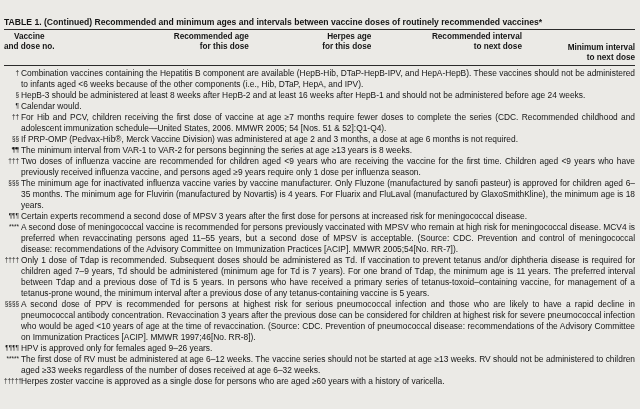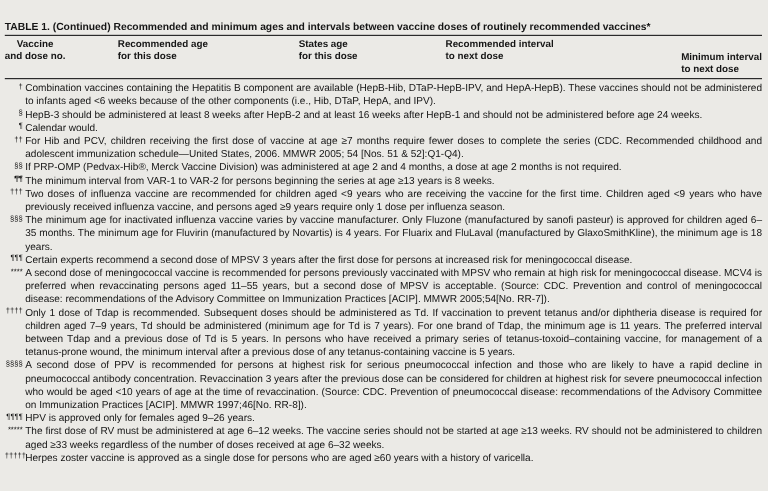--- a/index.html
+++ b/index.html
@@ -16,21 +16,21 @@
   }
   .header{
     margin-top:2px;
     border-top:1px solid #2b2b2b;
     border-bottom:1px solid #2b2b2b;
     display:grid;
     grid-template-columns:1fr 1.6fr 1.3fr 1.6fr 1.2fr;
     padding:2px 0 3px 0;
     align-items:start;
   }
-  .col{font-size:8.2px;font-weight:bold;line-height:9.6px;text-align:left;}
+  .col{font-size:8.2px;font-weight:bold;line-height:9.6px;text-align:right;}
   .col.first{text-align:center;justify-self:start;}
   .col.last{justify-self:end;margin-top:11px;}
   .footnotes{margin-top:2px;}
   .footnote{
     position:relative;
     padding-left:17px;
     font-size:8.4px;
     line-height:11px;
     text-align:justify;
   }
@@ -50,21 +50,21 @@
   <div class="header">
     <div class="col first">
       <div>Vaccine</div>
       <div>and dose no.</div>
     </div>
     <div class="col">
       <div>Recommended age</div>
       <div>for this dose</div>
     </div>
     <div class="col">
-      <div>States age</div>
+      <div>Herpes age</div>
       <div>for this dose</div>
     </div>
     <div class="col">
       <div>Recommended interval</div>
       <div>to next dose</div>
     </div>
     <div class="col last">
       <div>Minimum interval</div>
       <div>to next dose</div>
     </div>
@@ -77,21 +77,21 @@
     <div class="footnote">
       <span class="fn-symbol">§</span><span>HepB-3 should be administered at least 8 weeks after HepB-2 and at least 16 weeks after HepB-1 and should not be administered before age 24 weeks.</span>
     </div>
     <div class="footnote">
       <span class="fn-symbol">¶</span><span>Calendar would.</span>
     </div>
     <div class="footnote">
       <span class="fn-symbol">††</span><span>For Hib and PCV, children receiving the first dose of vaccine at age ≥7 months require fewer doses to complete the series (CDC. Recommended childhood and adolescent immunization schedule—United States, 2006. MMWR 2005; 54 [Nos. 51 &amp; 52]:Q1-Q4).</span>
     </div>
     <div class="footnote">
-      <span class="fn-symbol">§§</span><span>If PRP-OMP (Pedvax-Hib®, Merck Vaccine Division) was administered at age 2 and 4 months, a dose at age 2 months is not required.</span>
+      <span class="fn-symbol">§§</span><span>If PRP-OMP (Pedvax-Hib®, Merck Vaccine Division) was administered at age 2 and 3 months, a dose at age 6 months is not required.</span>
     </div>
     <div class="footnote">
       <span class="fn-symbol">¶¶</span>
     </div>
     <div class="footnote">
       <span class="fn-symbol">***</span><span>The minimum interval from VAR-1 to VAR-2 for persons beginning the series at age ≥13 years is 8 weeks.</span>
     </div>
     <div class="footnote">
       <span class="fn-symbol">†††</span><span>Two doses of influenza vaccine are recommended for children aged &lt;9 years who are receiving the vaccine for the first time. Children aged &lt;9 years who have previously received influenza vaccine, and persons aged ≥9 years require only 1 dose per influenza season.</span>
     </div>

